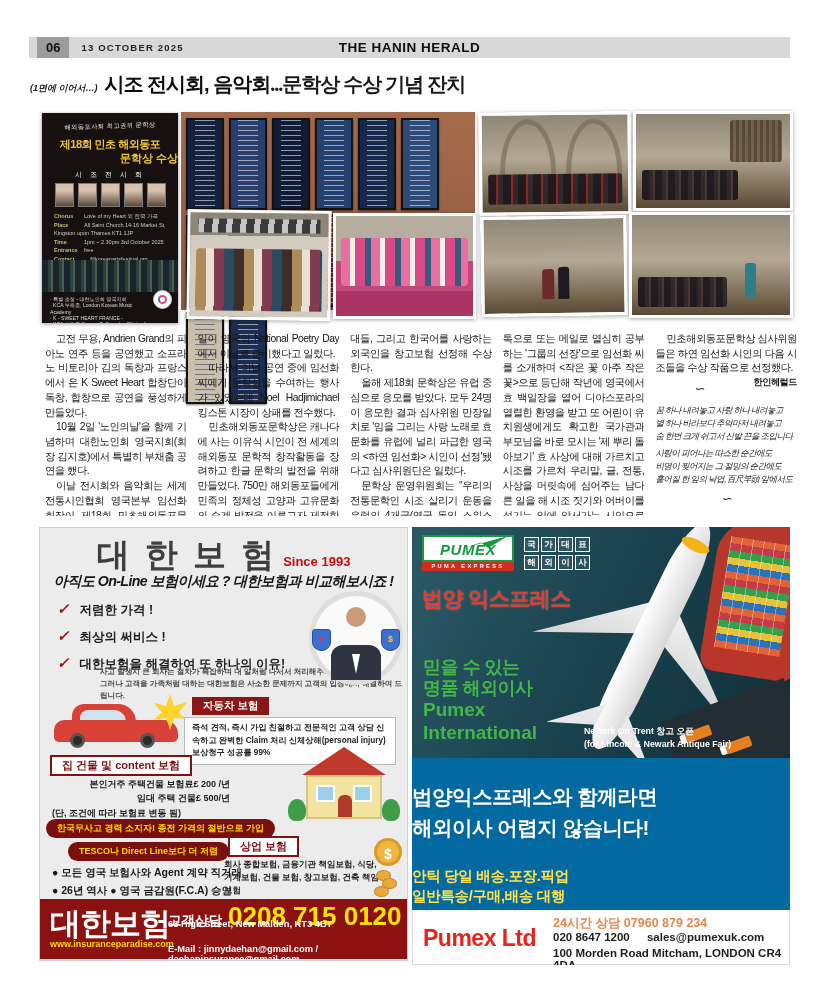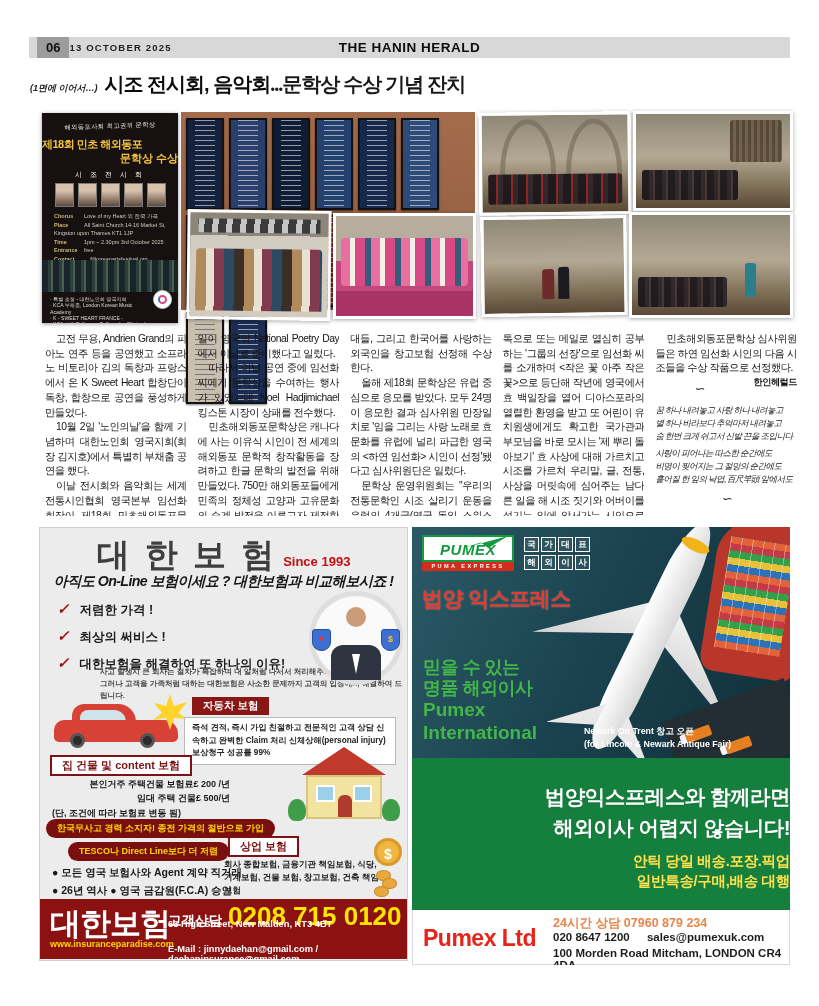--- a/index.html
+++ b/index.html
@@ -1,37 +1,37 @@
 <!DOCTYPE html>
 <html><head>
 <meta charset="utf-8">
 <style>
   html,body{margin:0;padding:0;background:#ffffff;}
   body{width:819px;height:1006px;position:relative;font-family:"Liberation Sans",sans-serif;color:#111;overflow:hidden;}
 
   
   .header-bar{position:absolute;left:29px;top:37px;width:761px;height:21px;background:#d8d8d8;display:flex;align-items:center;}
   .page-num{background:#9c9c9c;color:#101010;font-weight:bold;font-size:13px;padding:0 9px;height:21px;display:flex;align-items:center;margin-left:8px;}
-  .issue-date{font-size:9.5px;letter-spacing:1.2px;color:#222;font-weight:600;}
+  .issue-date{font-size:9.5px;letter-spacing:1.2px;color:#222;margin-left:12px;font-weight:600;}
   .masthead{position:absolute;left:0;right:0;text-align:center;font-weight:800;font-size:13.5px;letter-spacing:.5px;color:#0d0d0d;}
 
   
   .headline{position:absolute;left:30px;top:71px;white-space:nowrap;}
   .hl-prefix{font-size:9px;font-style:italic;font-weight:700;margin-right:7px;color:#222;}
   .hl-main{font-size:20px;font-weight:800;letter-spacing:-1px;color:#0c0c0c;}
   .hl-sub{font-size:20px;font-family:"Liberation Serif",serif;font-weight:600;letter-spacing:-1px;color:#191919;}
 
   
   .collage{position:absolute;left:0;top:110px;width:819px;height:216px;}
   .photo{position:absolute;box-sizing:border-box;}
   .polaroid{border:3px solid #fff;box-shadow:0 1px 4px rgba(0,0,0,.35);}
 
   .poster{left:42px;top:3px;width:136px;height:210px;background:#161010;box-shadow:0 1px 4px rgba(0,0,0,.4);overflow:hidden;}
   .poster .arc{position:absolute;top:9px;left:0;right:0;text-align:center;font-size:6.3px;color:#e9e5da;letter-spacing:.4px;transform:rotate(-2deg);}
-  .poster .t1{position:absolute;top:24px;left:0;right:0;font-size:11px;font-weight:800;color:#f2c33c;letter-spacing:-.5px;}
+  .poster .t1{position:absolute;top:24px;left:0;right:0;text-align:center;font-size:11px;font-weight:800;color:#f2c33c;letter-spacing:-.5px;}
   .poster .t2{position:absolute;top:38px;left:0;right:0;text-align:right;font-size:11px;font-weight:800;color:#f2c33c;}
   .poster .t3{position:absolute;top:57px;left:0;right:0;text-align:center;font-size:7px;color:#fff;letter-spacing:3px;}
   .poster .ports{position:absolute;top:70px;left:0;right:0;display:flex;justify-content:center;gap:4px;}
   .poster .ports div{width:17px;height:22px;background:linear-gradient(180deg,#d9c2ad 30%,#5d4a3c);border:1px solid #7a7a7a;}
   .poster .details{position:absolute;top:99px;left:12px;right:4px;font-size:5.5px;line-height:1.55;color:#cfcabc;}
   .poster .details b{color:#cdb96f;display:inline-block;width:30px;font-weight:700;}
   .poster .strip{position:absolute;top:147px;left:0;right:0;height:32px;background:repeating-linear-gradient(90deg,#18242a 0 6px,#2d3f3a 6px 9px,#47604f 9px 11px),linear-gradient(#223,#111);}
   .poster .blist{position:absolute;top:183px;left:8px;right:24px;font-size:5.1px;line-height:1.25;color:#ddd;}
   .poster .logo-dot{position:absolute;right:6px;bottom:14px;width:17px;height:17px;border-radius:50%;background:#fff;border:1px solid #ccc;}
   .poster .logo-dot::after{content:"";position:absolute;inset:4px;border-radius:50%;border:2px solid #e0457e;border-left-color:#3c6fd1;}
@@ -157,23 +157,23 @@
   .px-logo .word{font-size:15px;font-weight:900;font-style:italic;color:#139a3f;letter-spacing:.5px;}
   .px-logo .strip{background:#d22c1f;color:#fff;font-size:5.6px;font-weight:800;letter-spacing:2.4px;text-align:center;padding:1px 0 2px;}
   .px-stamps{position:absolute;left:112px;top:10px;}
   .px-stamps .row{display:flex;margin-bottom:3px;}
   .char-box{display:inline-flex;align-items:center;justify-content:center;width:13px;height:13px;border:1.5px solid #fff;color:#fff;font-size:8.5px;font-weight:800;margin-right:2px;background:rgba(255,255,255,.06);}
   .px-brand{position:absolute;left:10px;top:58px;color:#e8392e;font-size:21px;font-weight:900;letter-spacing:-.5px;text-shadow:0 0 2px rgba(255,255,255,.35);}
   .px-green{position:absolute;left:11px;top:130px;line-height:1.18;}
   .px-green div{font-size:18px;font-weight:900;color:#43b649;letter-spacing:-.5px;}
   .px-green div.en{font-size:19px;letter-spacing:0;}
   .px-note{position:absolute;left:172px;top:198px;color:#fff;font-weight:700;font-size:8.8px;line-height:1.5;}
-  .px-orange{width:100%;height:152px;background:#15803d;text-align:right;box-sizing:border-box;padding-top:24px;}
+  .px-orange{width:100%;height:152px;background:#0369a1;text-align:left;box-sizing:border-box;padding-top:24px;}
   .px-o1{color:#fff;font-size:20.5px;font-weight:900;line-height:1.5;letter-spacing:-.5px;text-shadow:0 1px 2px rgba(0,0,0,.12);}
-  .px-y1{margin-top:7px;color:#ffe14d;font-size:14.5px;font-weight:900;line-height:1.4;letter-spacing:-.3px;}
+  .px-y1{margin-top:22px;color:#ffe14d;font-size:14.5px;font-weight:900;line-height:1.4;letter-spacing:-.3px;}
   .px-contact{position:relative;width:100%;height:55px;background:#fff;border:1px solid #d9d9d9;border-top:none;box-sizing:border-box;}
   .px-company{position:absolute;left:10px;top:15px;color:#e8231a;font-size:23px;font-weight:900;letter-spacing:-.5px;}
   .px-hotline{position:absolute;left:140px;top:5px;color:#e9854d;font-weight:800;font-size:12.5px;}
   .px-phone-row{position:absolute;left:140px;top:21px;color:#1d1d1d;font-weight:800;font-size:11.5px;}
   .px-phone-row .mail{margin-left:14px;}
   .px-addr{position:absolute;left:140px;top:37px;color:#1d1d1d;font-weight:800;font-size:11.5px;}
 </style>
 </head>
 <body>
 

